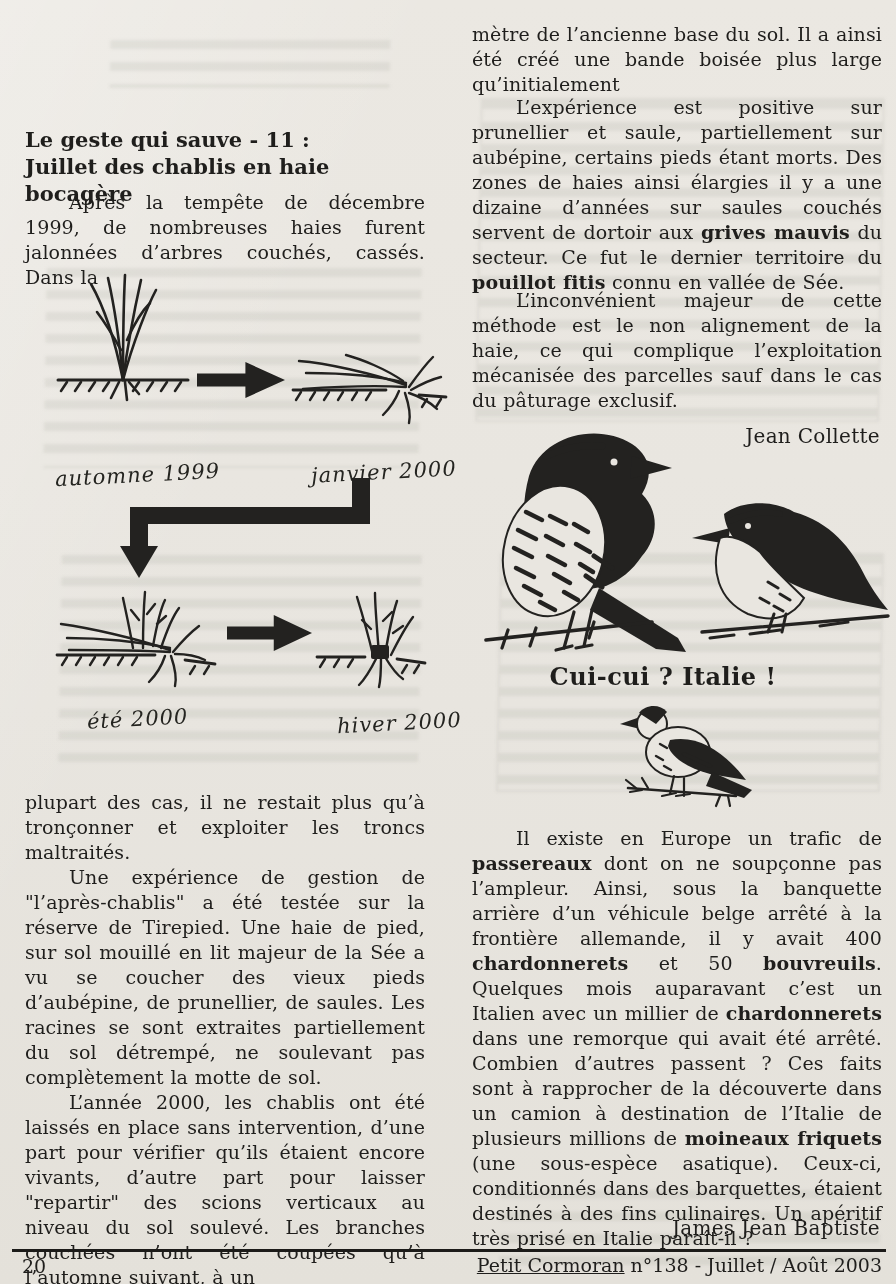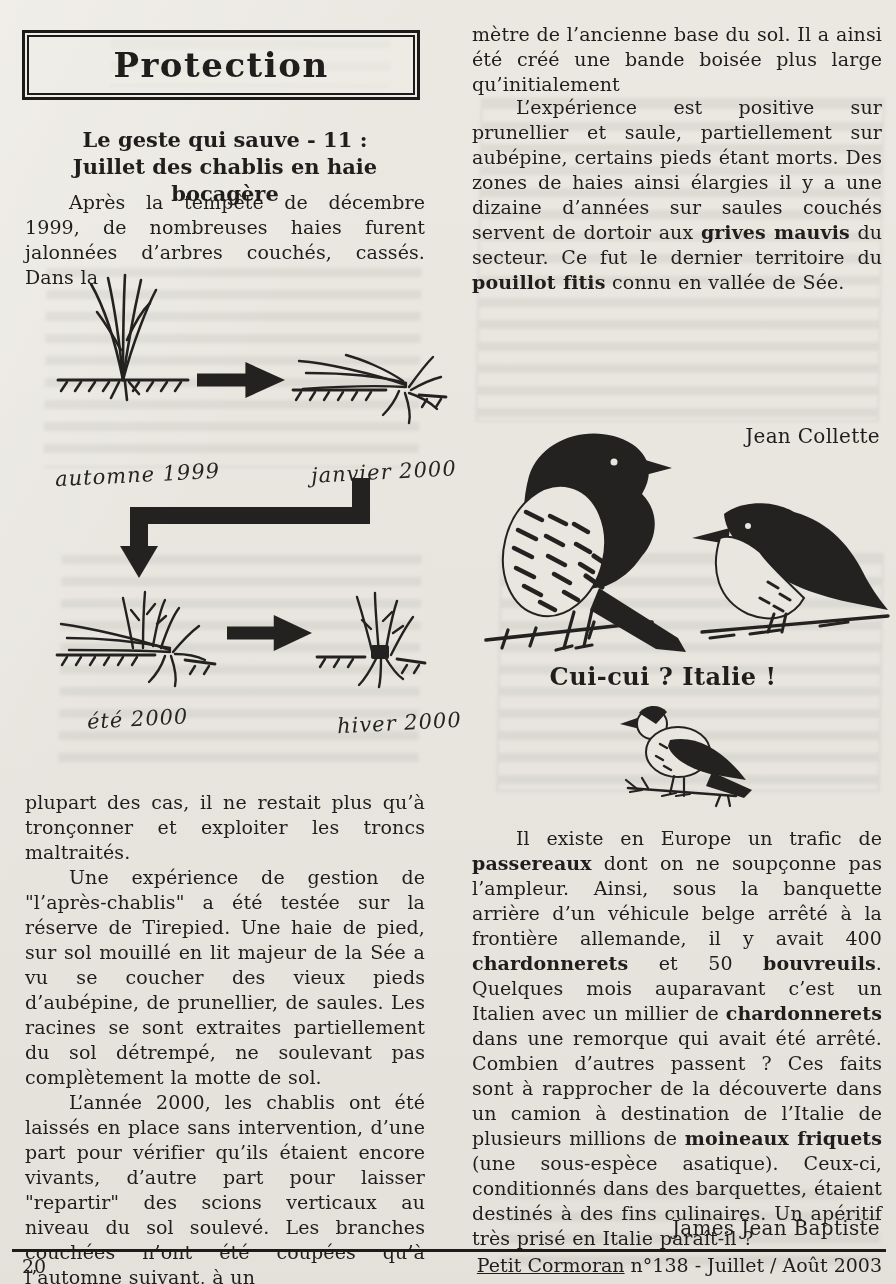--- a/index.html
+++ b/index.html
@@ -33,21 +33,21 @@
     display:flex;align-items:center;justify-content:center;
   }
   .prot-title{
     font-size:34px;font-weight:bold;letter-spacing:1.5px;
   }
   
   .col{position:absolute;top:0;height:1284px;}
   .col-left{left:25px;width:400px;}
   .col-right{left:472px;width:410px;}
   .art-title{
-    position:absolute;left:0;right:0;text-align:center;
+    position:absolute;left:0;right:0;
     font-weight:bold;font-size:21px;line-height:27px;
   }
   p.body-par{
     margin:0;font-size:19px;line-height:25px;text-align:justify;
     letter-spacing:.1px;word-spacing:.5px;hyphens:auto;
   }
   .indent{text-indent:44px;}
   .sig{
     position:absolute;right:2px;font-size:20px;letter-spacing:.3px;
     white-space:nowrap;
@@ -86,25 +86,20 @@
 
 <div class="page">
 
   <div class="ghost box" style="left:480px;top:100px;width:400px;height:320px;"></div>
   <div class="ghost" style="left:45px;top:268px;width:375px;height:200px;"></div>
   <div class="ghost" style="left:60px;top:555px;width:360px;height:215px;"></div>
   <div class="ghost box" style="left:500px;top:555px;width:380px;height:235px;"></div>
   <div class="ghost" style="left:500px;top:1190px;width:380px;height:85px;"></div>
   <div class="ghost" style="left:110px;top:40px;width:280px;height:48px;"></div>
 
-  <div class="abs prot-box">
-    <div class="prot-box-inner">
-      <span class="prot-title">Protection</span>
-    </div>
-  </div>
 
   <div class="col col-left">
 
     <div class="art-title" style="top:126px;">
       <div>Le geste qui sauve - 11 :</div>
       <div>Juillet des chablis en haie bocagère</div>
     </div>
 
     <p class="body-par indent abs" style="top:190px;left:0;right:0;">Après la tempête de décembre 1999, de nombreuses haies furent jalonnées d’arbres couchés, cassés. Dans la</p>
 
@@ -204,20 +199,21 @@
       <p class="body-par">plupart des cas, il ne restait plus qu’à tronçonner et exploiter les troncs maltraités.</p>
       <p class="body-par indent">Une expérience de gestion de "l’après-chablis" a été testée sur la réserve de Tirepied. Une haie de pied, sur sol mouillé en lit majeur de la Sée a vu se coucher des vieux pieds d’aubépine, de prunellier, de saules. Les racines se sont extraites partiellement du sol détrempé, ne soulevant pas complètement la motte de sol.</p>
       <p class="body-par indent">L’année 2000, les chablis ont été laissés en place sans intervention, d’une part pour vérifier qu’ils étaient encore vivants, d’autre part pour laisser "repartir" des scions verticaux au niveau du sol soulevé. Les branches couchées n’ont été coupées qu’à l’automne suivant, à un</p>
     </div>
   </div>
 
   <div class="col col-right">
 
     <p class="body-par abs" style="top:22px;left:0;right:0;">mètre de l’ancienne base du sol. Il a ainsi été créé une bande boisée plus large qu’initialement</p>
     <p class="body-par indent abs" style="top:95px;left:0;right:0;"><span>L’expérience est positive sur prunellier et saule, partiellement sur aubépine, certains pieds étant morts. Des zones de haies ainsi élargies il y a une dizaine d’années sur saules couchés servent de dortoir aux </span><b>grives mauvis</b><span> du secteur. Ce fut le dernier territoire du </span><b>pouillot fitis</b><span> connu en vallée de Sée.</span></p>
+    <p class="body-par indent abs" style="top:288px;left:0;right:0;">L’inconvénient majeur de cette méthode est le non alignement de la haie, ce qui complique l’exploitation mécanisée des parcelles sauf dans le cas du pâturage exclusif.</p>
 
     <div class="sig" style="top:424px;">Jean Collette</div>
 
     <svg class="abs" style="left:2px;top:416px;" width="234" height="240" viewBox="0 0 234 240">
       <path class="fill" d="M125,172 L204,222 L212,236 L182,233 L116,194 Z"></path>
       <path class="fill" d="M55,60 C68,20 122,6 158,28 C176,40 180,58 168,78 C186,96 184,122 168,140 C158,155 146,164 132,170 L116,173 C92,166 68,150 58,130 C48,110 48,86 55,60 Z"></path>
       <path class="ink" stroke-width="7" stroke="#e9e6e0" d="M72,40 C90,32 110,28 128,30"></path>
       <path class="fill" d="M158,40 L198,52 L156,63 Z"></path>
       <circle cx="140" cy="46" r="3.5" fill="#e9e6e0"></circle>
       <g transform="rotate(14 80 135)">

